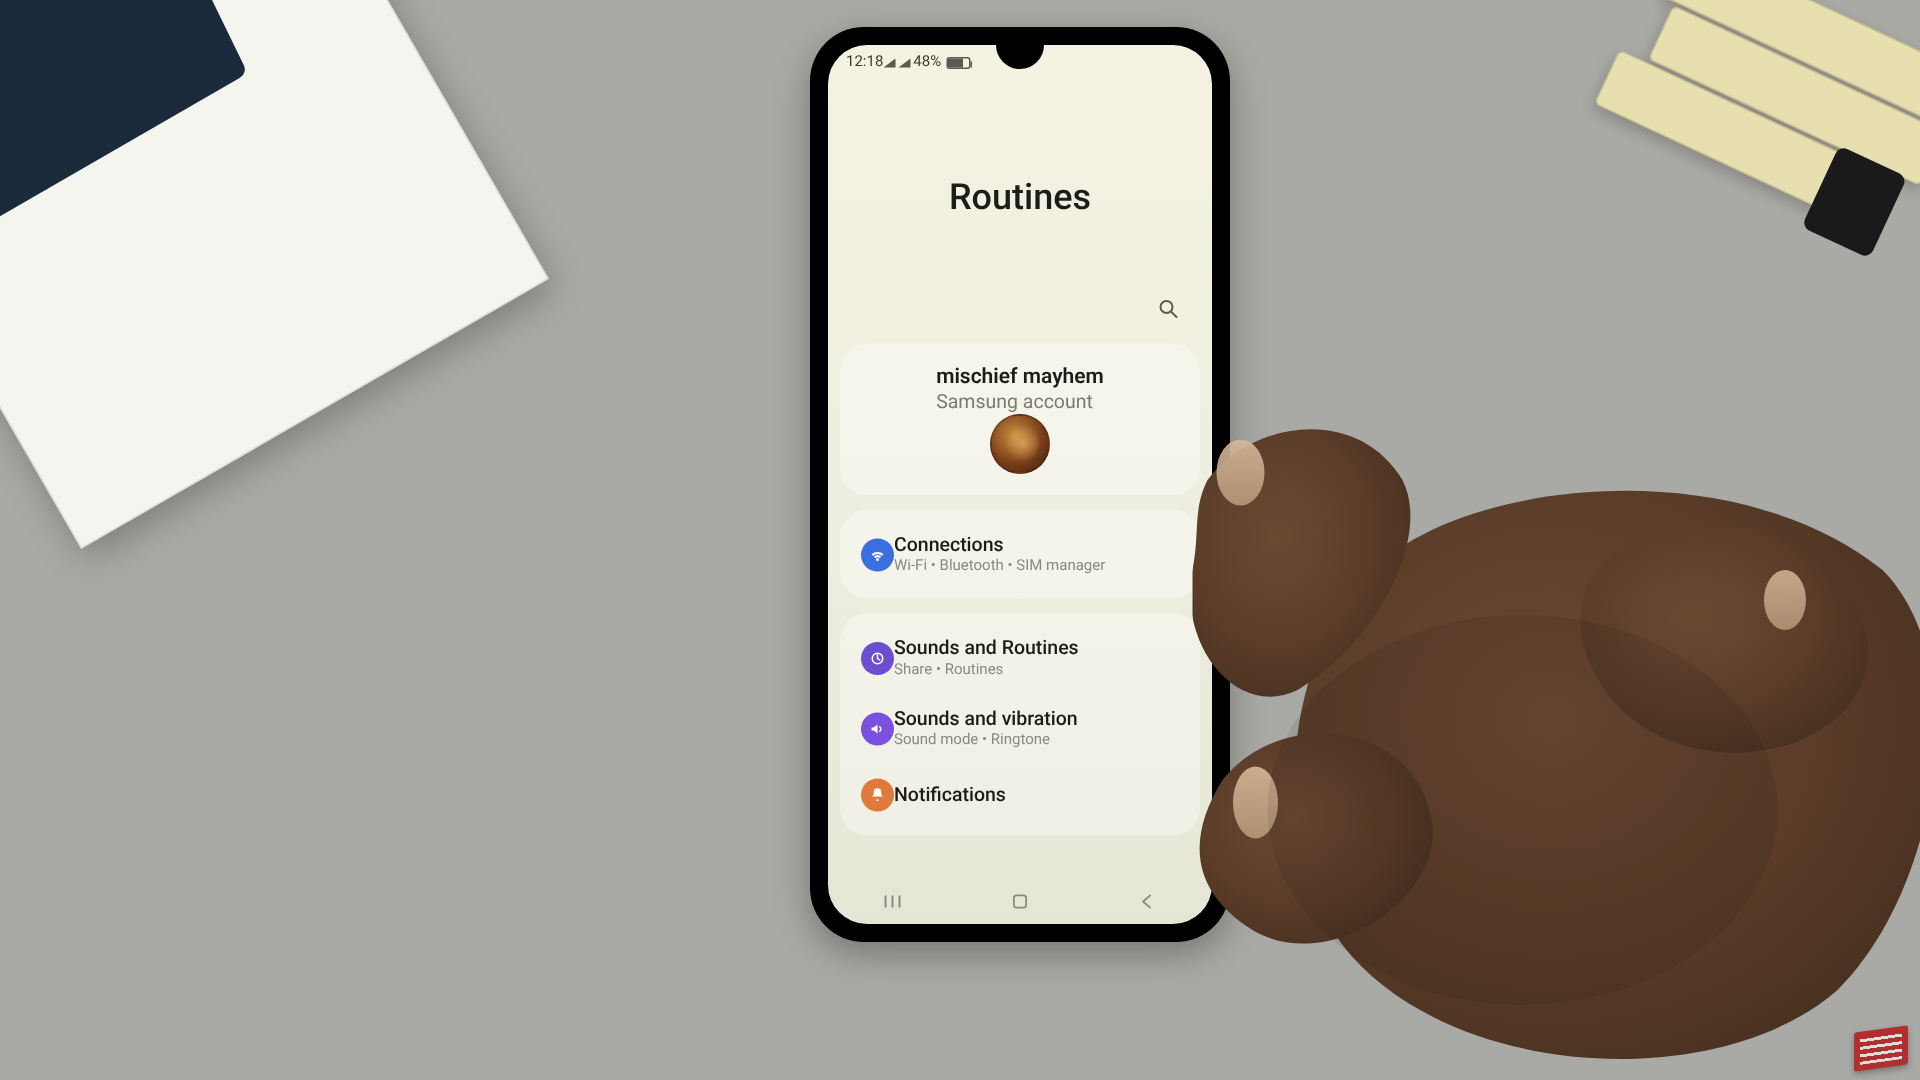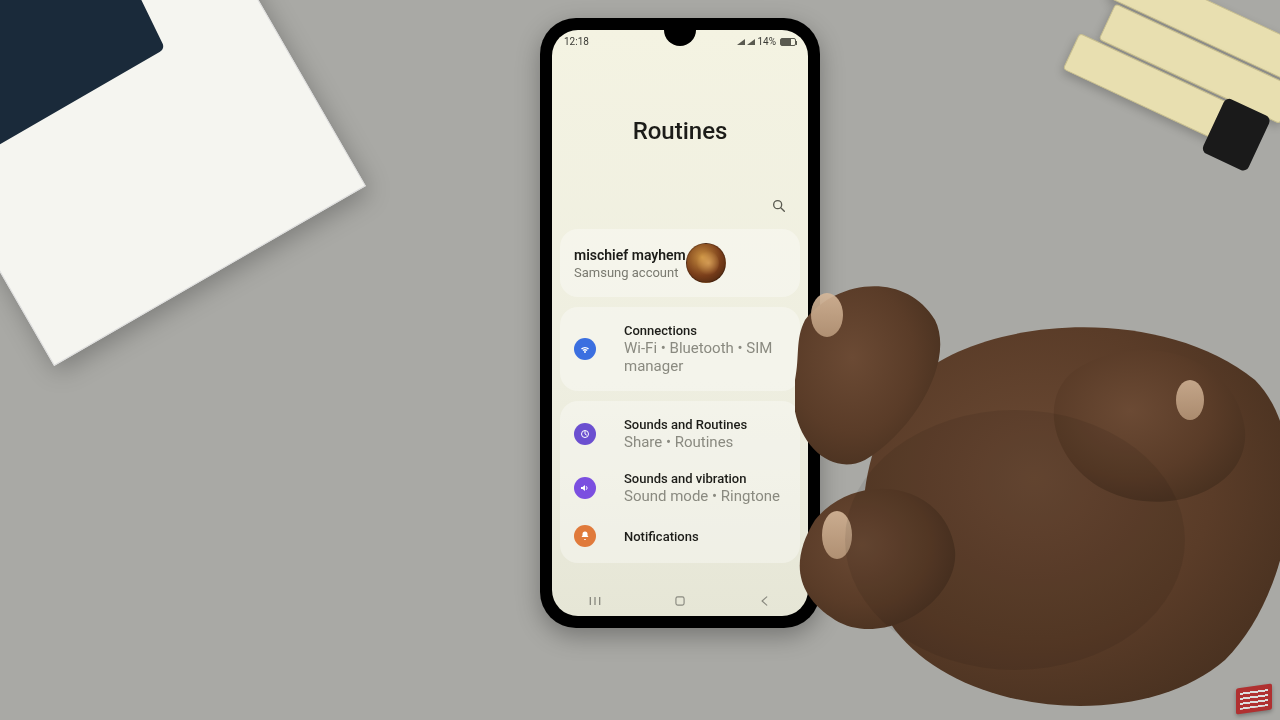--- a/index.html
+++ b/index.html
@@ -41,21 +41,20 @@
     height: 16px;
     background: #000;
     border-bottom-left-radius: 16px;
     border-bottom-right-radius: 16px;
     z-index: 50;
   }
 
   
   .status-bar {
     display: flex;
-    justify-content: space-between;
     align-items: center;
     padding: 6px 12px 0 12px;
     font-size: 10px;
     color: #3a3a35;
   }
   .status-left, .status-right { display: flex; align-items: center; gap: 4px; }
   .sig-icon { display: inline-block; width: 6px; height: 6px; position: relative; }
   .sig-icon::before {
     content: "";
     position: absolute;
@@ -106,21 +105,23 @@
     cursor: pointer;
   }
 
   
   .account {
     background: rgba(255,255,255,0.35);
     margin: 4px 8px 10px 8px;
     border-radius: 18px;
     padding: 14px 14px;
     display: flex;
+    justify-content: space-between;
     align-items: center;
+    flex-direction: column;
   }
   .account-text .name {
     font-size: 14px;
     font-weight: 600;
     color: #1c1c18;
   }
   .account-text .sub {
     font-size: 13px;
     color: #7a7a70;
     margin-top: 2px;
@@ -144,38 +145,38 @@
   
   .group {
     background: rgba(255,255,255,0.35);
     margin: 0 8px 10px 8px;
     border-radius: 18px;
     padding: 6px 0;
   }
   .row {
     display: flex;
     align-items: center;
-    gap: 28px;
+    gap: 0;
     padding: 10px 14px;
     cursor: pointer;
   }
   .row-icon {
     width: 22px; height: 22px;
     border-radius: 50%;
     display: flex; align-items: center; justify-content: center;
     flex-shrink: 0;
   }
   .row-icon svg { width: 12px; height: 12px; fill: #fff; }
   .row-text .title {
     font-size: 13px;
     color: #1c1c18;
     font-weight: 500;
   }
   .row-text .sub {
-    font-size: 15px;
+    font-size: 10px;
     color: #8a8a80;
     margin-top: 1px;
   }
   .ic-blue { background: #3b6fe0; }
   .ic-teal { background: #3b8fe0; }
   .ic-purple { background: #6b4fd0; }
   .ic-violet { background: #7b4fe0; }
   .ic-orange { background: #e07a3b; }
 
   
@@ -279,21 +280,21 @@
   <div class="screen">
     <div class="notch"></div>
 
     <div class="status-bar">
       <div class="status-left">
         <span>12:18</span>
       </div>
       <div class="status-right">
         <span class="sig-icon"></span>
         <span class="sig-icon"></span>
-        <span>14%</span>
+        <span>48%</span>
         <span class="batt">
             <span class="batt-fill"></span>
           </span>
       </div>
     </div>
 
     <div class="big-header">
       <h1>Routines</h1>
     </div>
 

